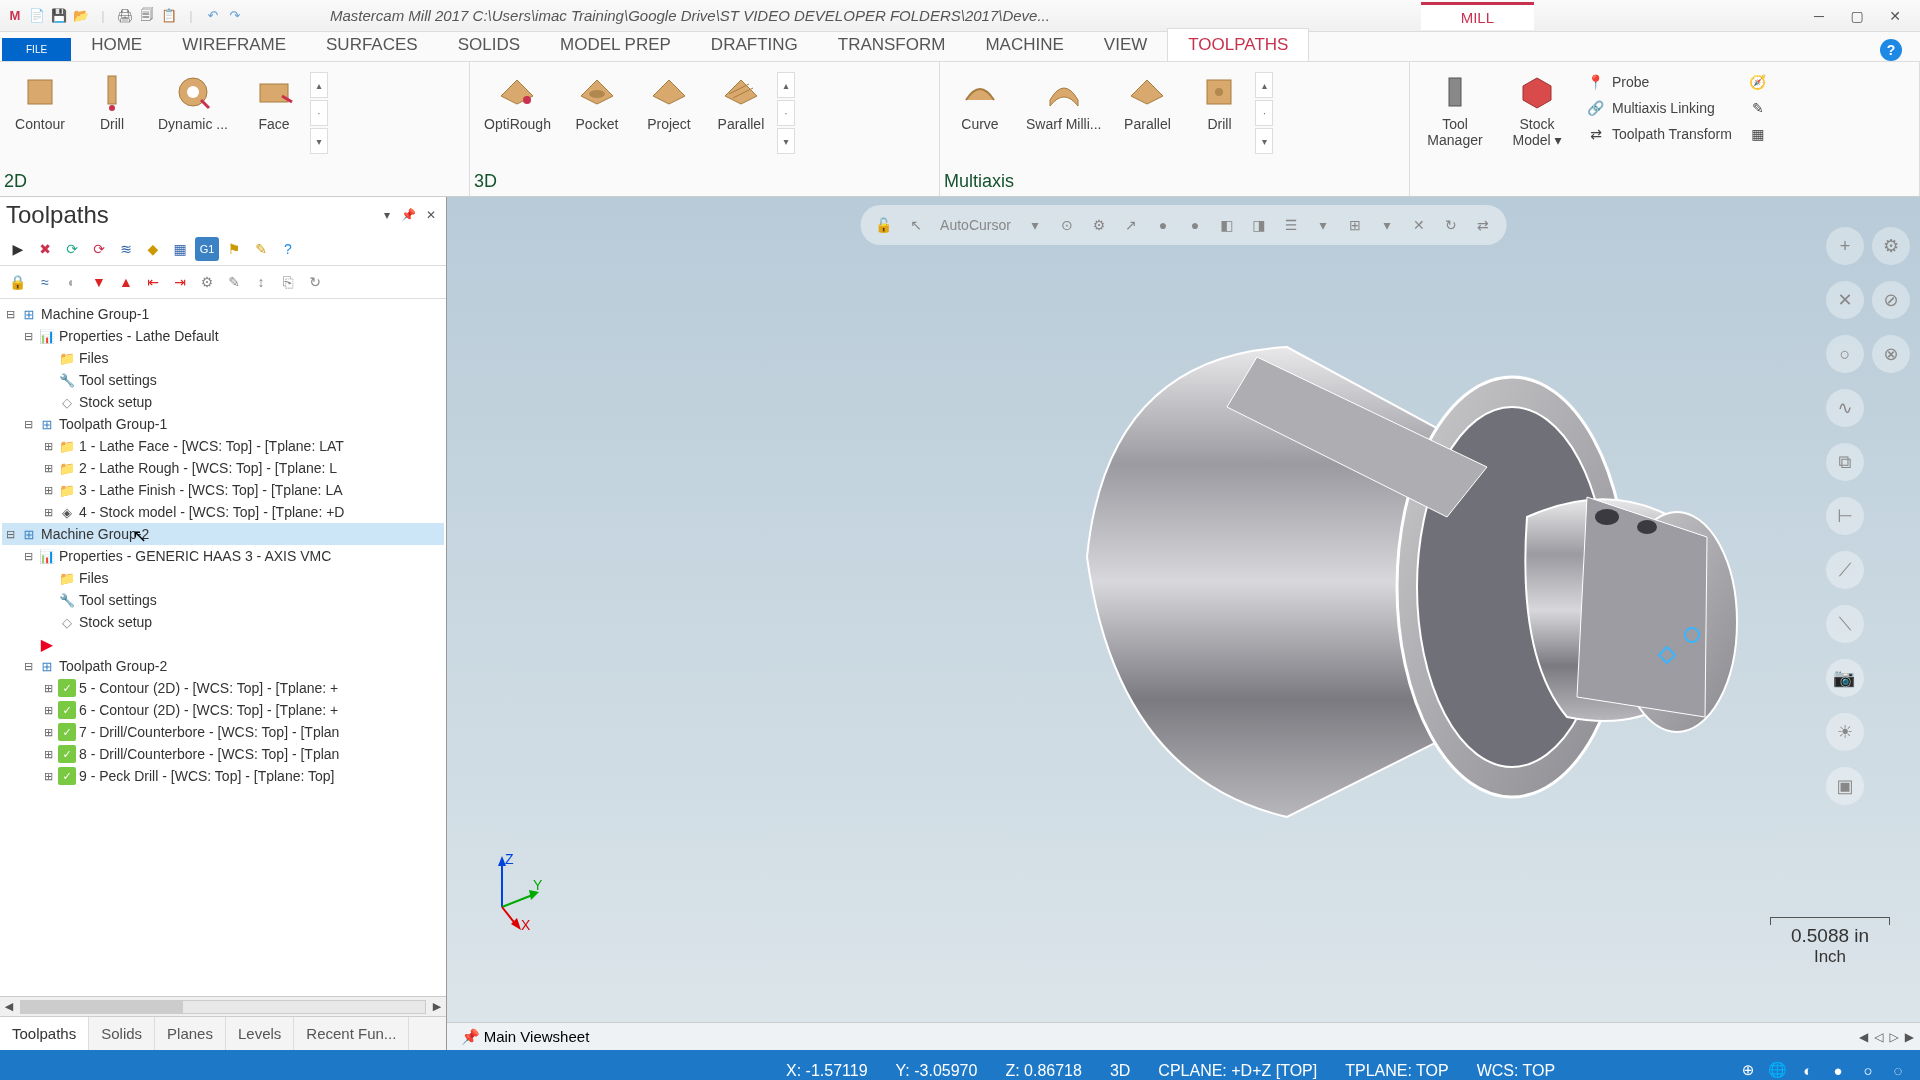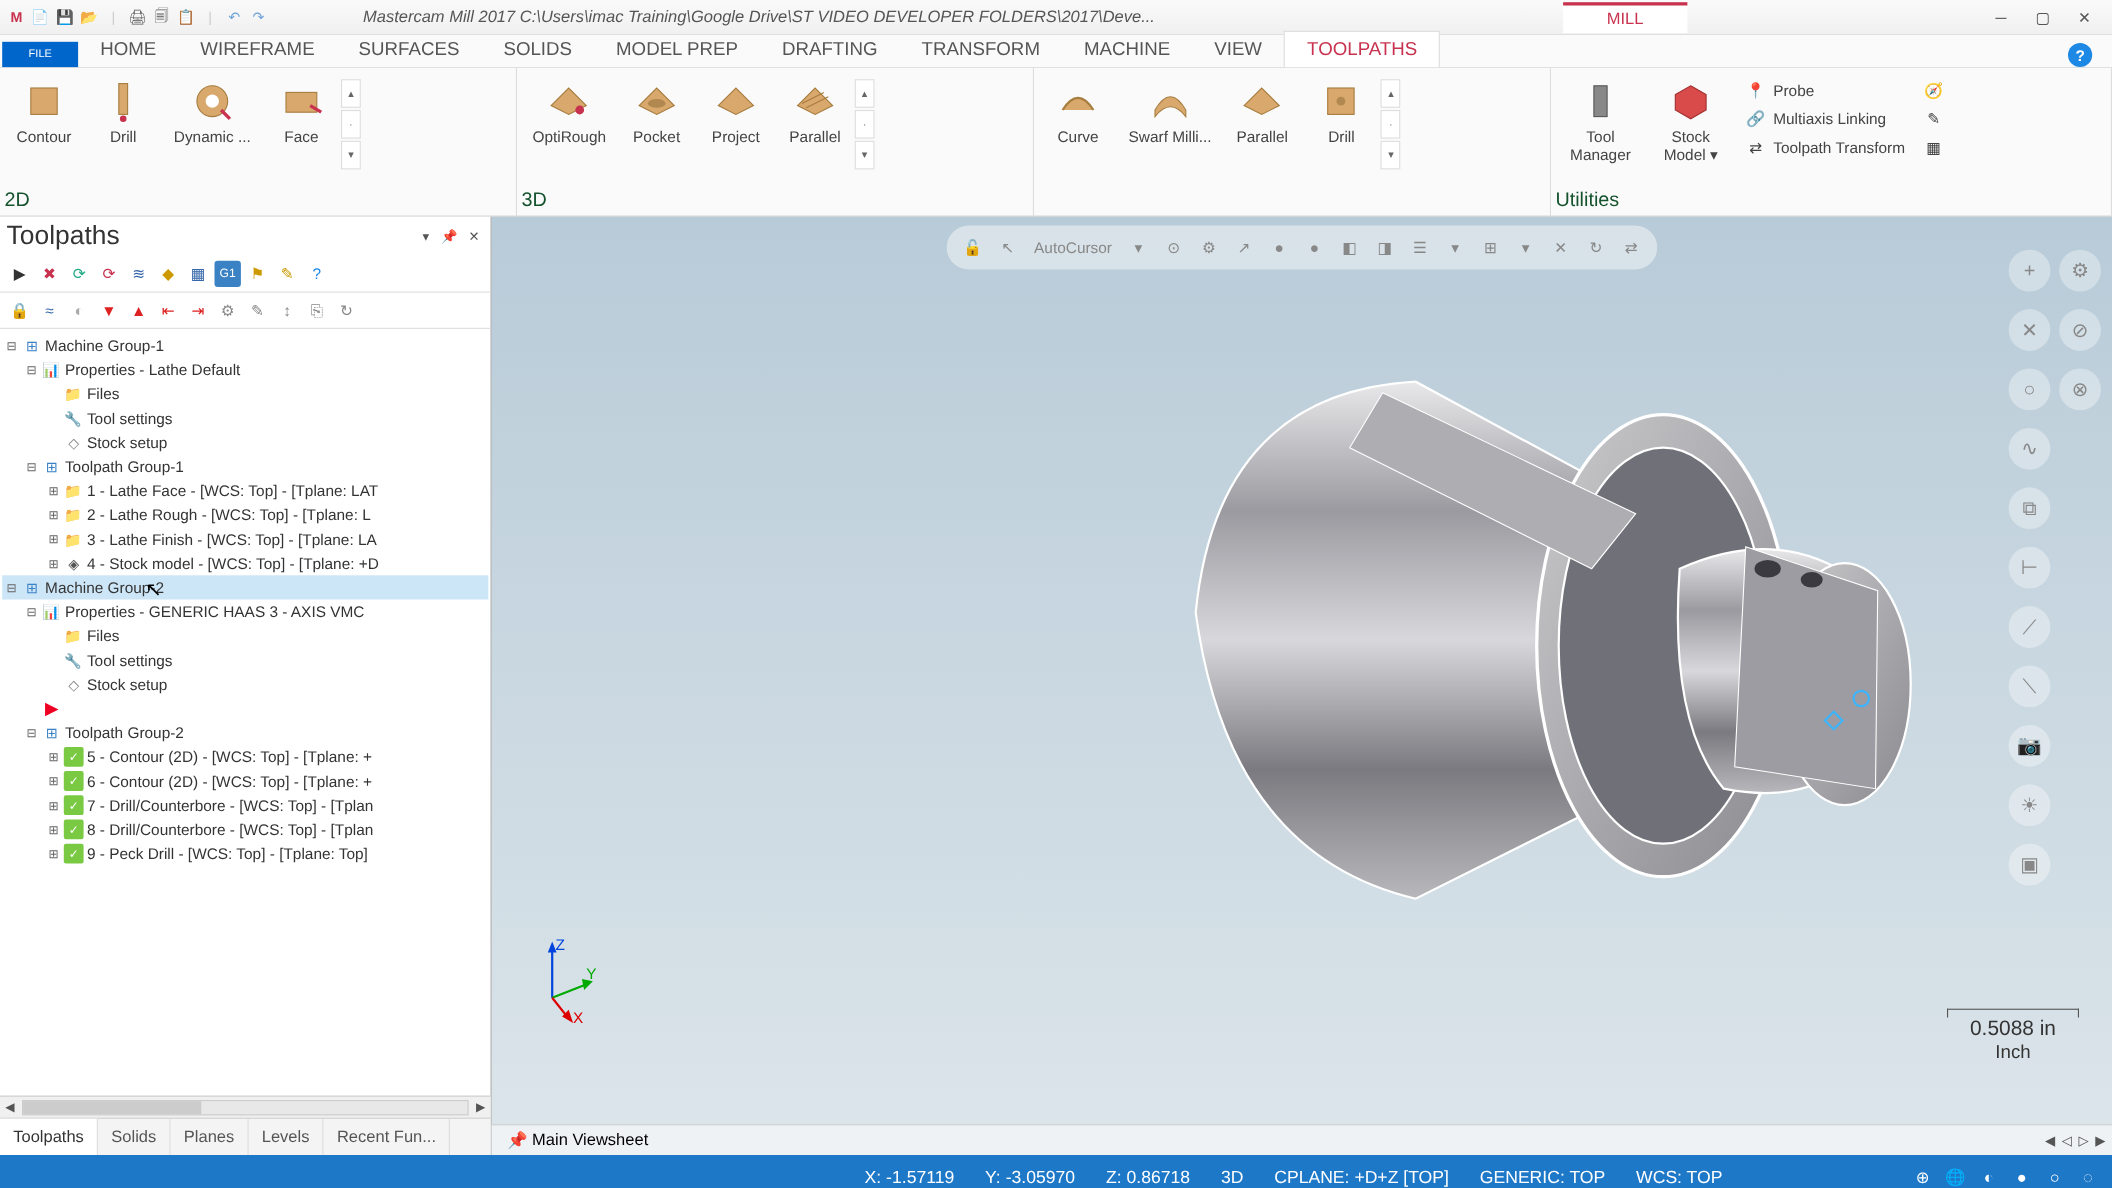--- a/index.html
+++ b/index.html
@@ -253,20 +253,21 @@
             </svg>
           </div>
           <span class="rbtn-label">Drill</span>
         </div>
       <div class="rside">
           <div class="rside-btn">▴</div>
           <div class="rside-btn">·</div>
           <div class="rside-btn">▾</div>
         </div>
     </div>
+    <div class="rgroup-label">Multiaxis</div>
   </div>
 
   <div class="rgroup" style="flex:1">
     <div class="rgroup-items">
       <div class="rbtn">
           <div class="rbtn-icon">
             <svg width="44" height="44">
               <rect x="16" y="8" width="12" height="28" fill="#888" stroke="#555"></rect>
             </svg>
           </div>
@@ -299,21 +300,20 @@
             <span class="util-icon">🧭</span>
           </div>
         <div class="util-row">
             <span class="util-icon">✎</span>
           </div>
         <div class="util-row">
             <span class="util-icon">▦</span>
           </div>
       </div>
     </div>
-    <div class="rgroup-label">Utilities</div>
   </div>
 </div>
 
 <div class="workspace">
 
   <div class="toolpaths-panel">
     <div class="tp-header">
       <span class="tp-title">Toolpaths</span>
       <span class="tp-hdrbtn">▾</span>
       <span class="tp-hdrbtn">📌</span>
@@ -606,21 +606,21 @@
   </div>
 </div>
 
 <div class="statusbar">
   <div style="flex:0 0 760px"></div>
   <span class="st-item">X:    -1.57119</span>
   <span class="st-item">Y:    -3.05970</span>
   <span class="st-item">Z:    0.86718</span>
   <span class="st-item">3D</span>
   <span class="st-item">CPLANE: +D+Z [TOP]</span>
-  <span class="st-item">GENERIC: TOP</span>
+  <span class="st-item">TPLANE: TOP</span>
   <span class="st-item">WCS: TOP</span>
   <div class="st-icons">
     <span class="st-icon">⊕</span>
     <span class="st-icon">🌐</span>
     <span class="st-icon">◐</span>
     <span class="st-icon">●</span>
     <span class="st-icon">○</span>
     <span class="st-icon">◌</span>
   </div>
 </div>

